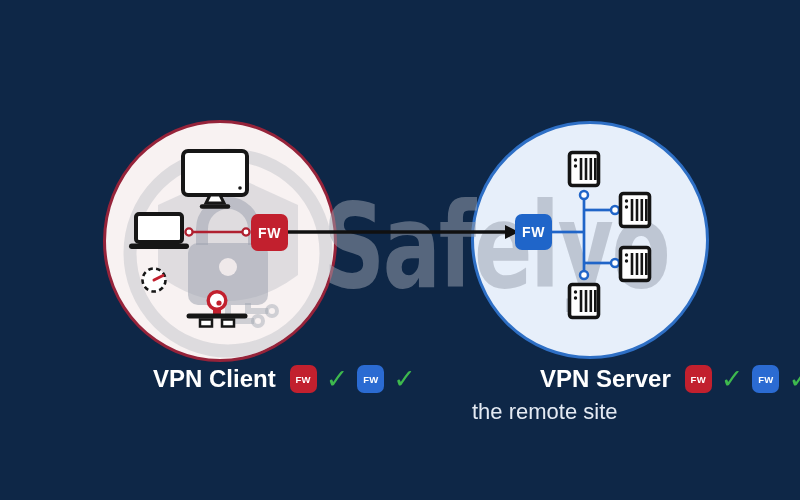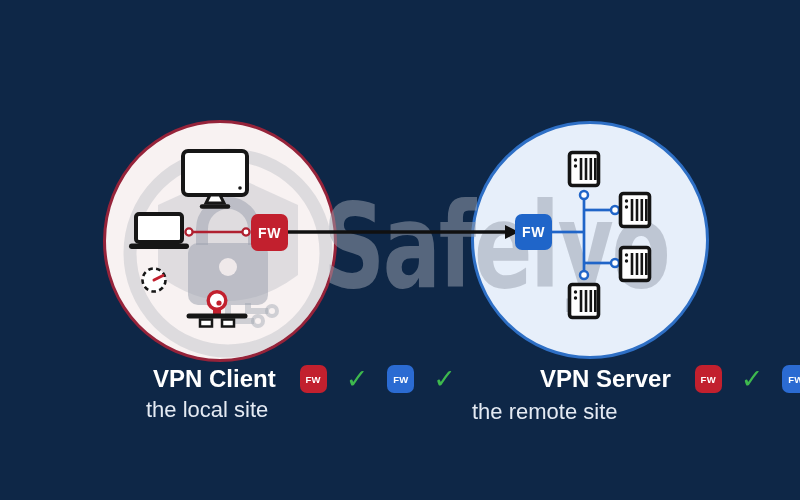--- a/index.html
+++ b/index.html
@@ -24,21 +24,21 @@
 
   
   .icon-abs{position:absolute;z-index:3;}
   .fw-box{position:absolute;z-index:3;display:flex;align-items:center;justify-content:center;
           color:#fff;font-weight:bold;font-size:14px;border-radius:7px;
           font-family:"Liberation Sans", sans-serif;letter-spacing:0.5px;}
   #client-fw-box{left:251px;top:214px;width:37px;height:37px;background:#c2202e;}
   #server-fw-box{left:515px;top:214px;width:37px;height:36px;background:#1f65c9;}
 
   
-  .caption-row{position:absolute;z-index:4;display:flex;align-items:center;gap:19px;height:30px;}
+  .caption-row{position:absolute;z-index:4;display:flex;align-items:center;gap:9px;height:30px;}
   #client-caption-row{left:153px;top:364px;}
   #server-caption-row{left:540px;top:364px;}
   .site-title{color:#ffffff;font-weight:bold;font-size:24px;white-space:nowrap;margin-right:5px;}
   .mini-badge{width:27px;height:28px;border-radius:7px;display:flex;align-items:center;
               justify-content:center;color:#fff;font-weight:bold;font-size:9.5px;letter-spacing:0.3px;}
   .mini-badge.red{background:#c2202e;}
   .mini-badge.blue{background:#2b6bd2;}
   .check{color:#3eb94e;font-size:27px;font-weight:bold;line-height:28px;
          font-family:"DejaVu Sans", sans-serif;}
   .site-subtitle{position:absolute;z-index:4;color:#e4eaf3;font-size:22px;white-space:nowrap;}
@@ -160,21 +160,20 @@
 
   <div id="server-fw-box" class="fw-box">FW</div>
 
   <div id="client-caption-row" class="caption-row">
     <span class="site-title">VPN Client</span>
     <span class="mini-badge red">FW</span>
     <span class="check">✓</span>
     <span class="mini-badge blue">FW</span>
     <span class="check">✓</span>
   </div>
-  <div id="client-subtitle" class="site-subtitle">the local site</div>
 
   <div id="server-caption-row" class="caption-row">
     <span class="site-title">VPN Server</span>
     <span class="mini-badge red">FW</span>
     <span class="check">✓</span>
     <span class="mini-badge blue">FW</span>
     <span class="check">✓</span>
   </div>
   <div id="server-subtitle" class="site-subtitle">the remote site</div>
 

